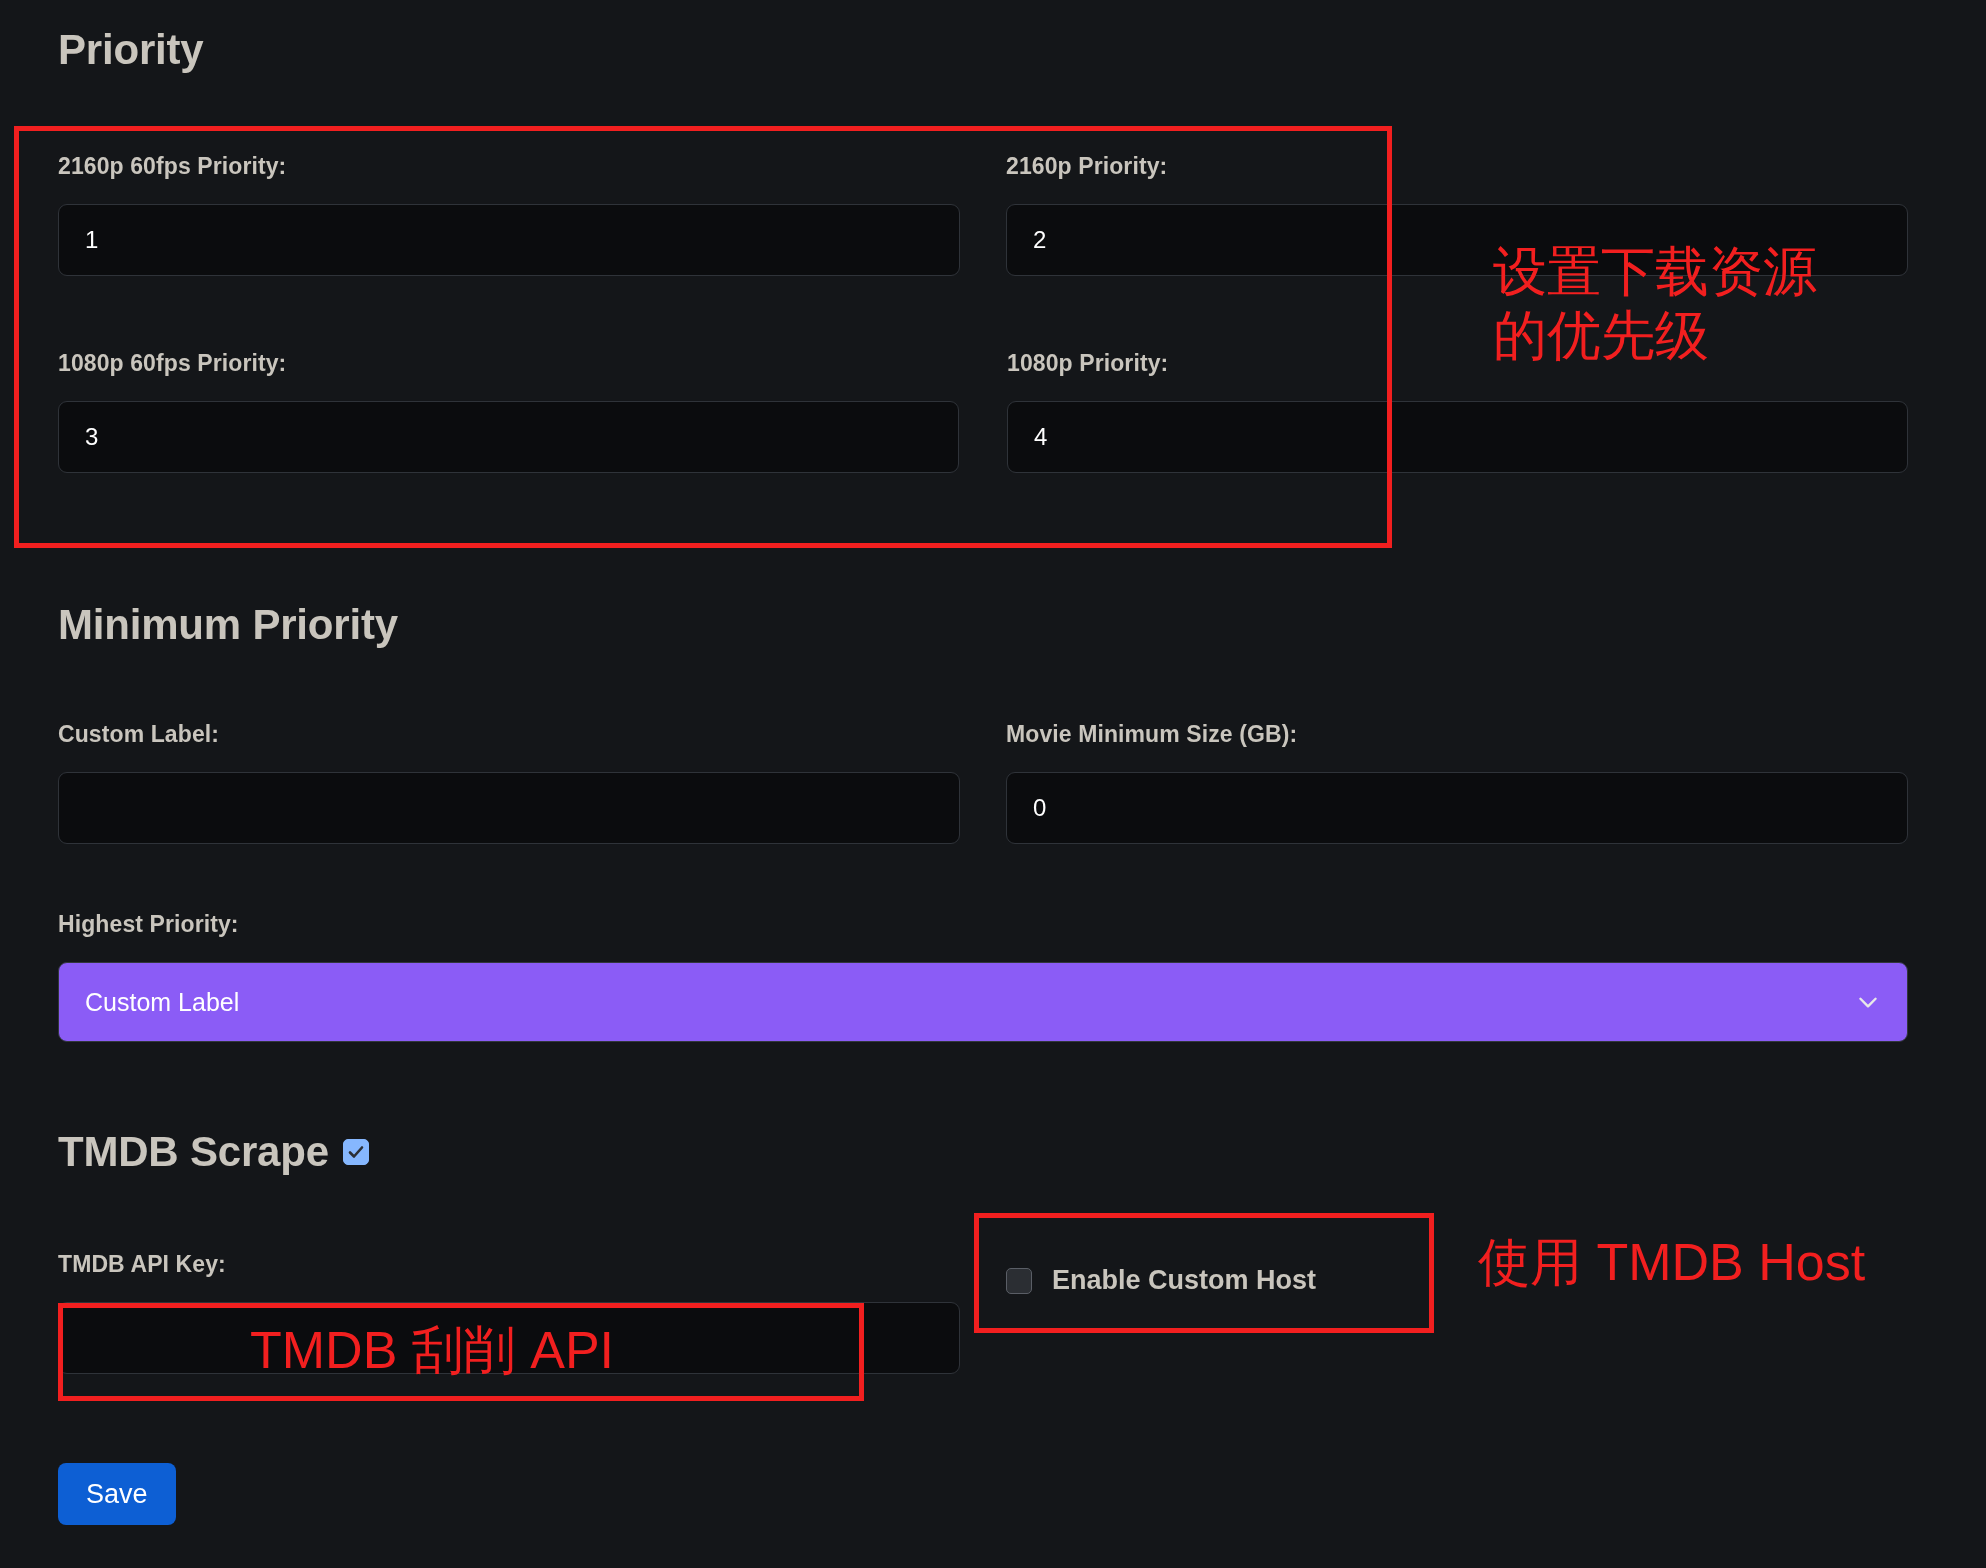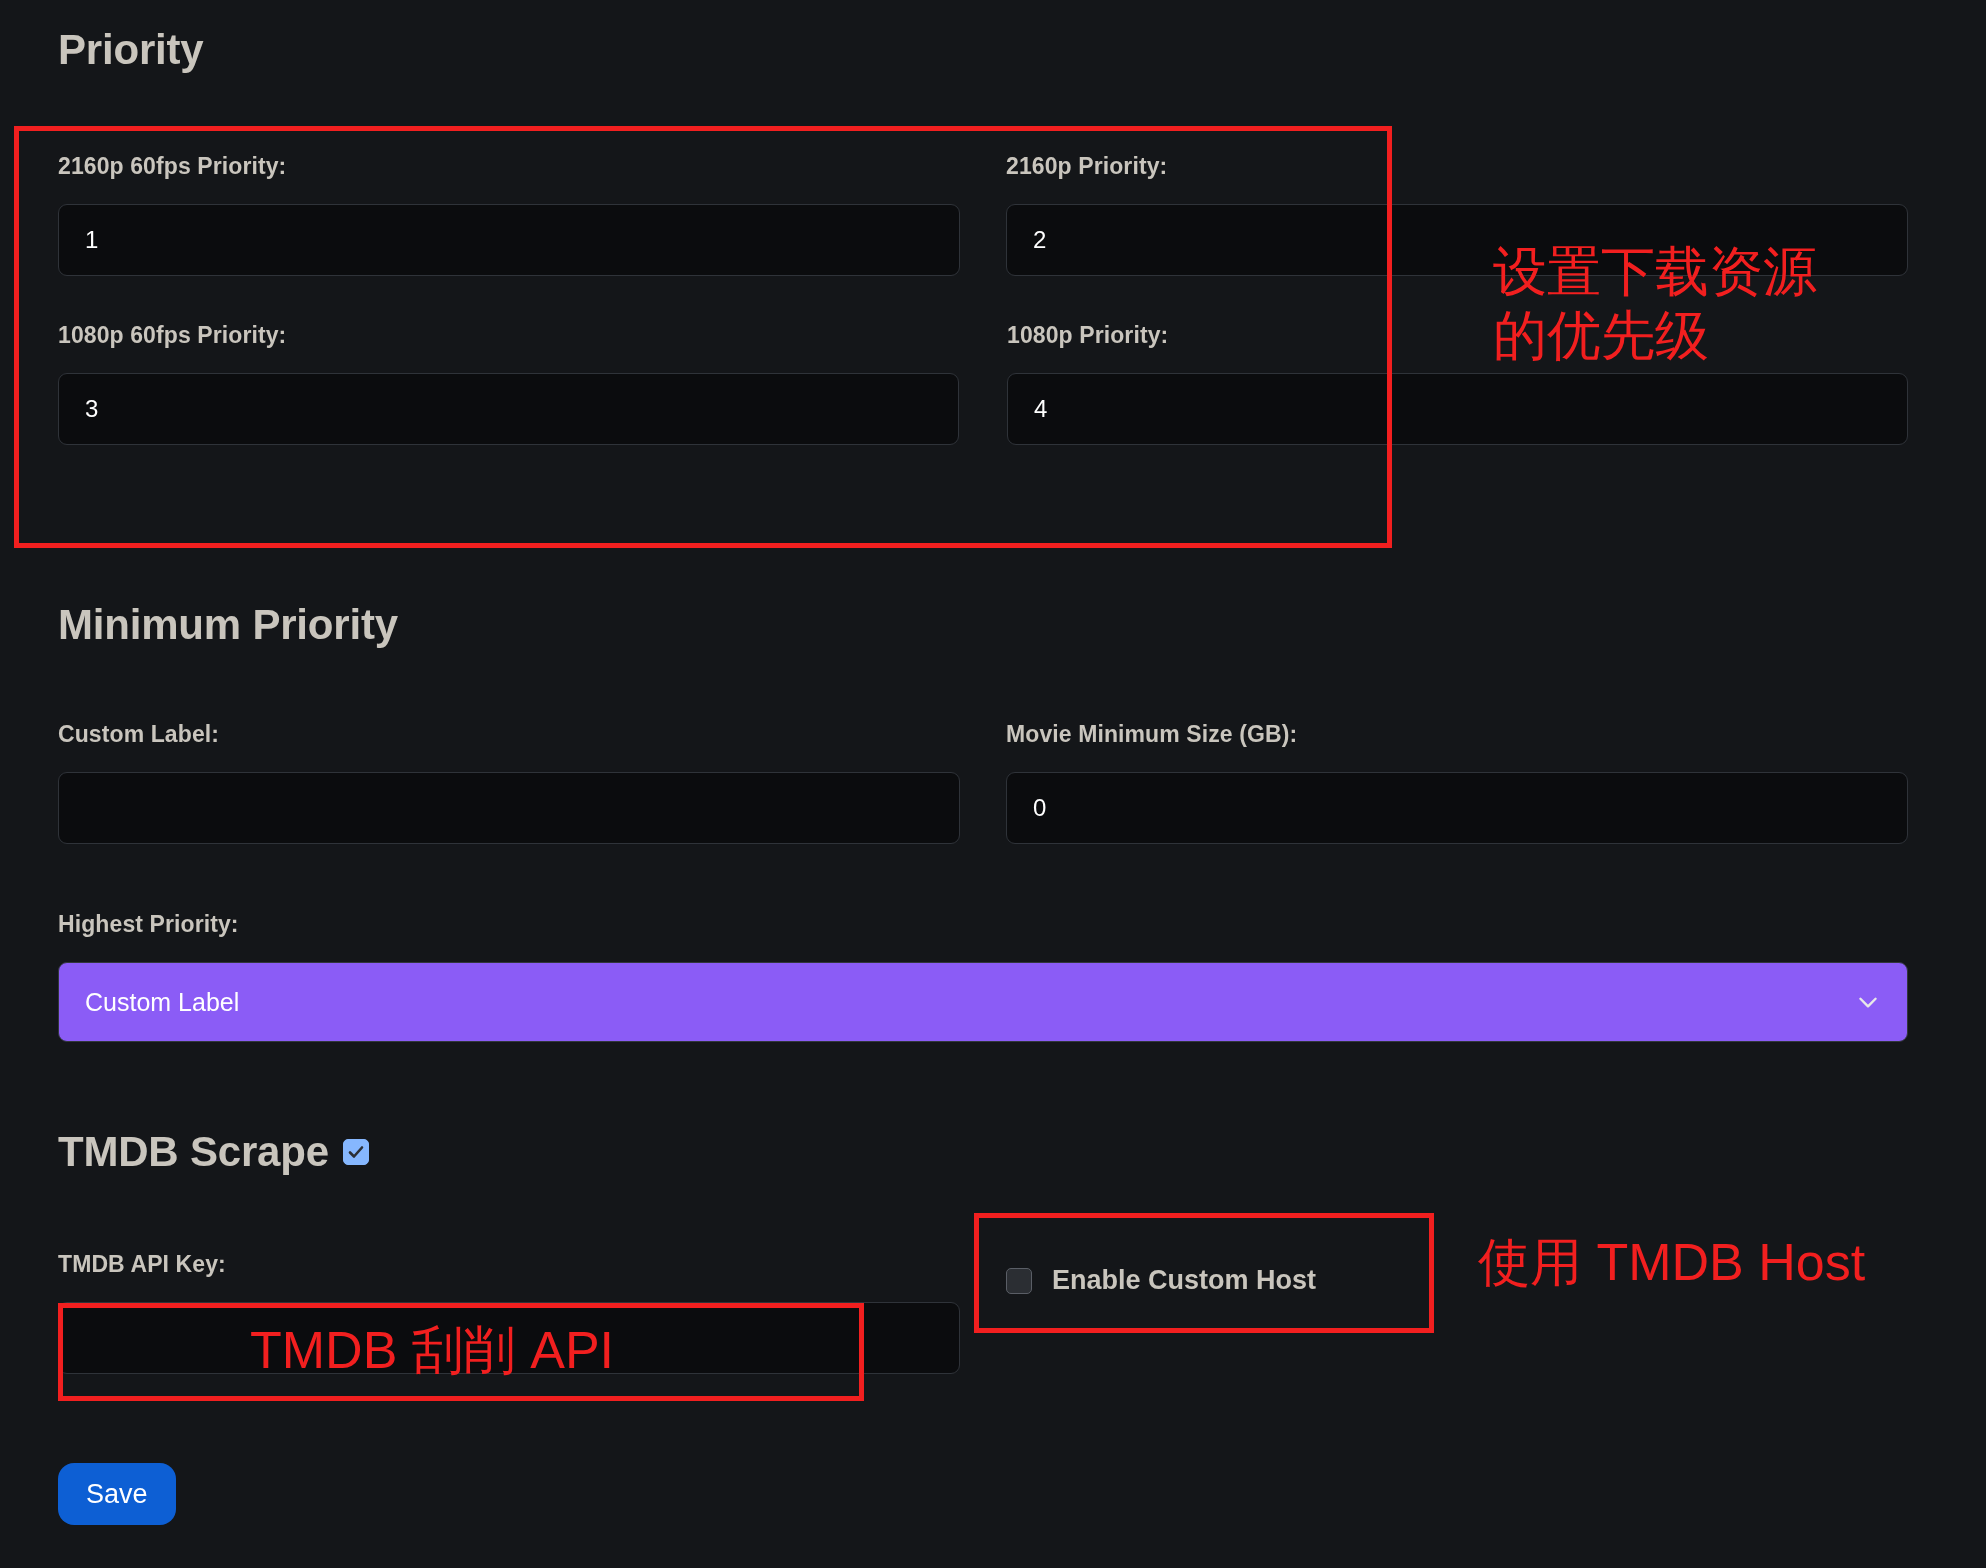--- a/index.html
+++ b/index.html
@@ -110,21 +110,21 @@
     font-size: 27px;
     font-weight: bold;
     color: #c9c5bd;
   }
 
   
   .save-btn {
     background: #0d5fd4;
     color: #ffffff;
     border: none;
-    border-radius: 16px;
+    border-radius: 8px;
     font-size: 27px;
     font-family: "Liberation Sans", sans-serif;
     padding: 0 28px;
     height: 62px;
     cursor: pointer;
   }
 
   
   .annot-box {
     position: absolute;
@@ -144,21 +144,21 @@
   #h-priority        { position:absolute; left:58px;  top:26px; }
   #blk-priority      { position:absolute; left:58px;  top:155px; width:1850px; }
   #h-advanced        { position:absolute; left:58px;  top:601px; }
   #blk-advanced      { position:absolute; left:58px;  top:723px; width:1850px; }
   #blk-highest       { position:absolute; left:58px;  top:913px; width:1850px; }
   #h-tmdb            { position:absolute; left:58px;  top:1128px; }
   #blk-tmdb          { position:absolute; left:58px;  top:1253px; width:1850px; }
   #save-wrap         { position:absolute; left:58px;  top:1463px; }
 
   .row-gap { margin-top: 26px; }
-  .pair-gap { margin-top: 48px; gap: 48px; }
+  .pair-gap { margin-top: 76px; gap: 48px; }
 </style>
 </head>
 <body>
 
 <div class="page">
 
   <div id="h-priority" class="section-heading">Priority</div>
 
   <div id="blk-priority">
     <div class="grid2">

